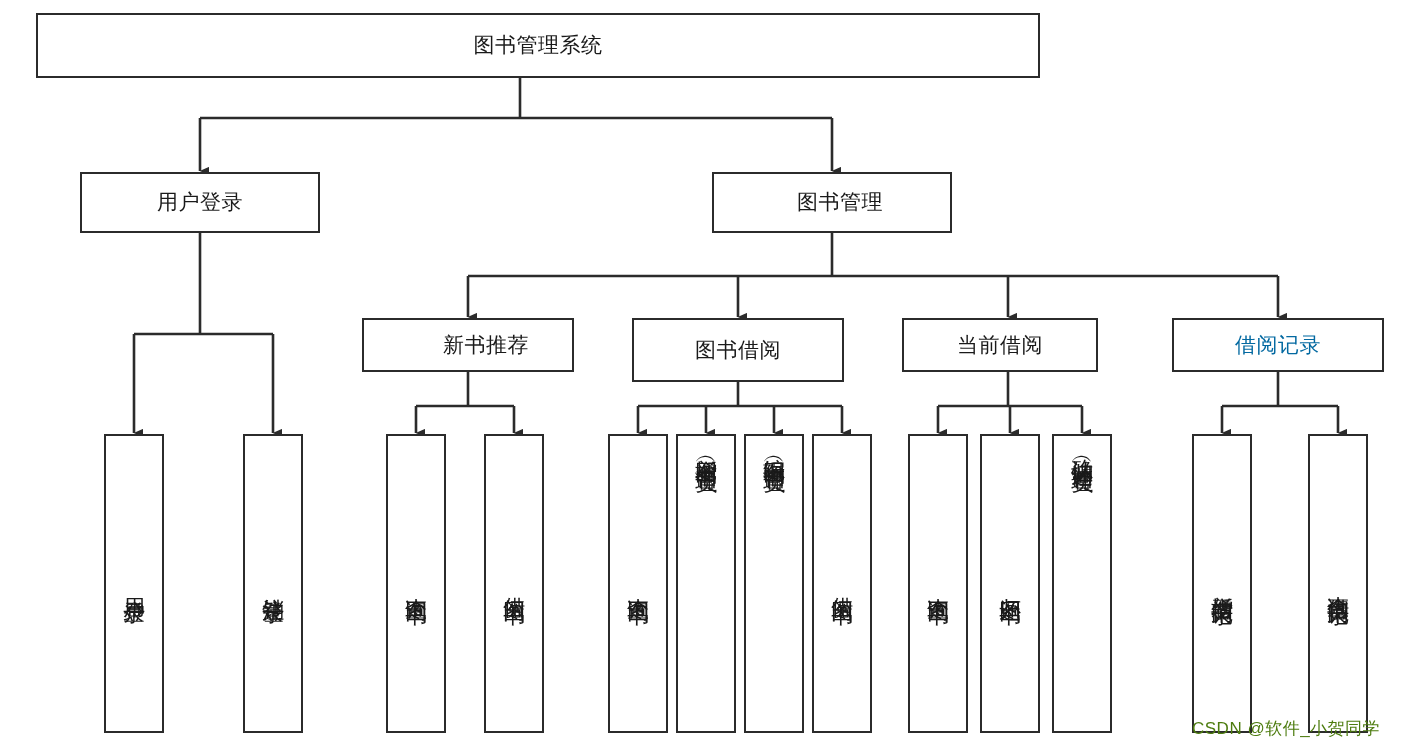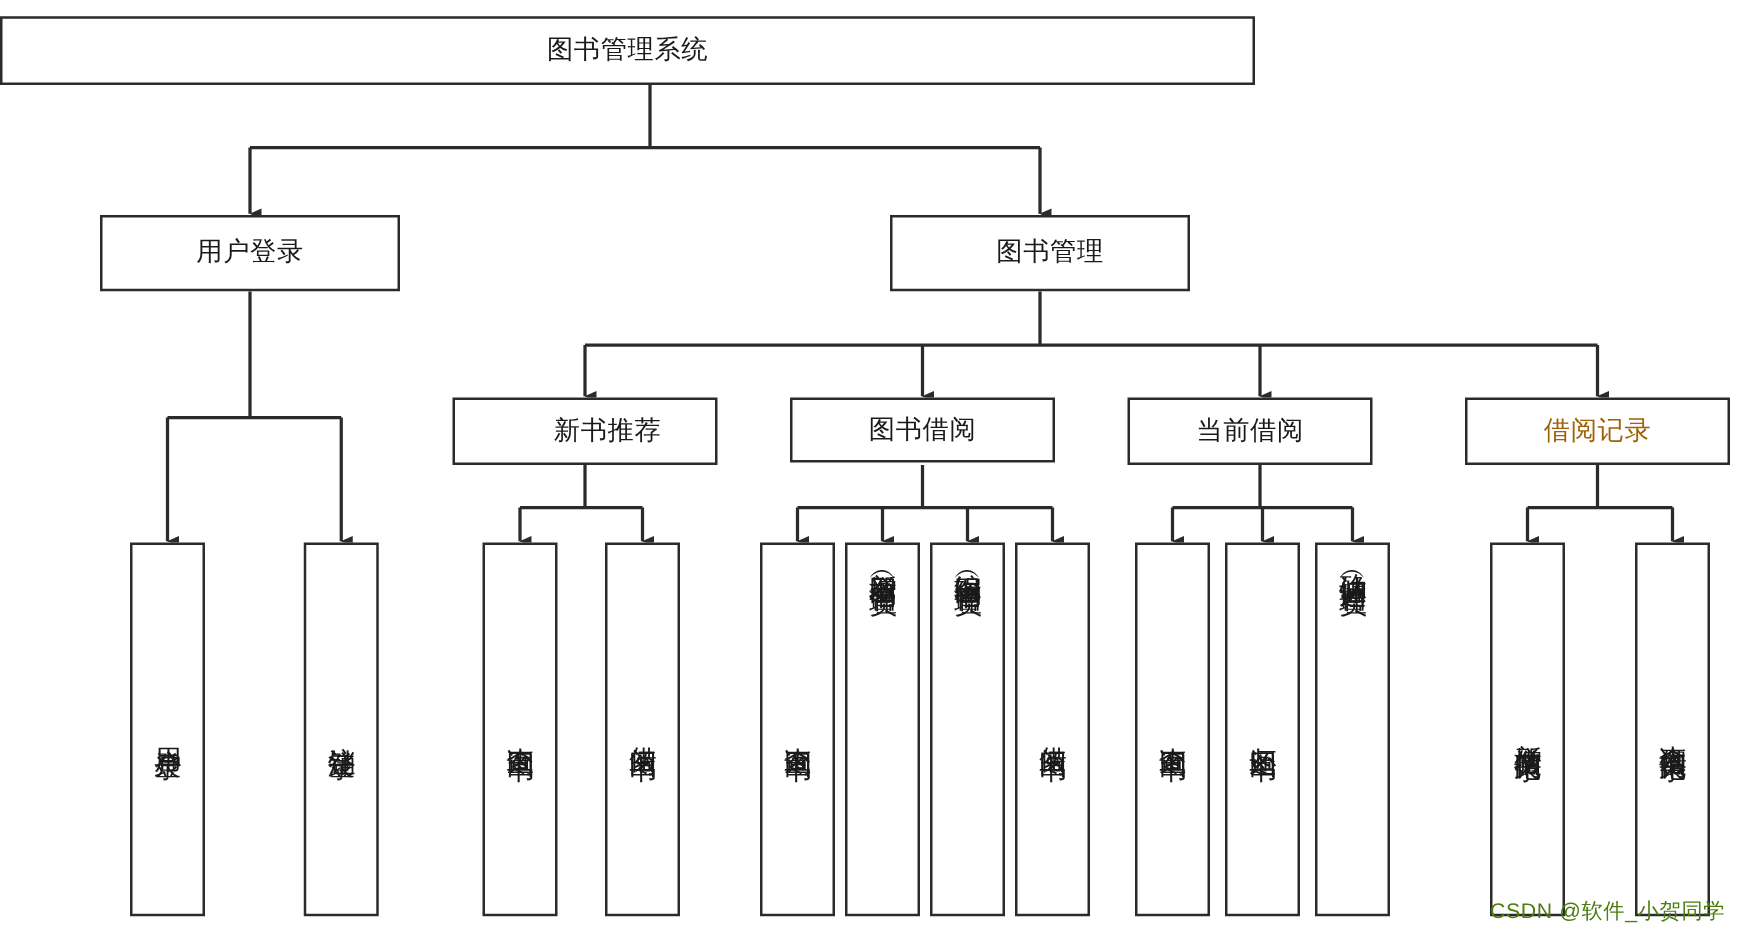--- a/index.html
+++ b/index.html
@@ -104,40 +104,40 @@
         <line x1="938" y1="406" x2="938" y2="433" stroke="#2b2b2b" stroke-width="2.6" marker-end="url(#arrowhead)"></line>
         <line x1="1010" y1="406" x2="1010" y2="433" stroke="#2b2b2b" stroke-width="2.6" marker-end="url(#arrowhead)"></line>
         <line x1="1082" y1="406" x2="1082" y2="433" stroke="#2b2b2b" stroke-width="2.6" marker-end="url(#arrowhead)"></line>
         <line x1="1278" y1="372" x2="1278" y2="406" stroke="#2b2b2b" stroke-width="2.6"></line>
         <line x1="1222" y1="406" x2="1338" y2="406" stroke="#2b2b2b" stroke-width="2.6"></line>
         <line x1="1222" y1="406" x2="1222" y2="433" stroke="#2b2b2b" stroke-width="2.6" marker-end="url(#arrowhead)"></line>
         <line x1="1338" y1="406" x2="1338" y2="433" stroke="#2b2b2b" stroke-width="2.6" marker-end="url(#arrowhead)"></line>
       </g>
   </svg>
   <div id="node-layer">
-      <div class="node" style="left: 0; top: 13px; width: 1004px; height: 55px; border-color: rgb(43, 43, 43); background: rgb(255, 255, 255);">
+      <div class="node" style="left: 36px; top: 13px; width: 1004px; height: 65px; border-color: rgb(43, 43, 43); background: rgb(255, 255, 255);">
         <span class="label" style="color: rgb(26, 26, 26);">图书管理系统</span>
       </div>
       <div class="node" style="left: 80px; top: 172px; width: 240px; height: 61px; border-color: rgb(43, 43, 43); background: rgb(255, 255, 255);">
         <span class="label" style="color: rgb(26, 26, 26);">用户登录</span>
       </div>
       <div class="node" style="left: 712px; top: 172px; width: 240px; height: 61px; border-color: rgb(43, 43, 43); background: rgb(255, 255, 255);">
         <span class="label" style="color: rgb(26, 26, 26); margin-left: 16px;">图书管理</span>
       </div>
       <div class="node" style="left: 362px; top: 318px; width: 212px; height: 54px; border-color: rgb(43, 43, 43); background: rgb(255, 255, 255); padding-left: 36px;">
         <span class="label" style="color: rgb(26, 26, 26);">新书推荐</span>
       </div>
-      <div class="node" style="left: 632px; top: 318px; width: 212px; height: 52px; border-color: rgb(43, 43, 43); background: rgb(255, 255, 255);">
+      <div class="node" style="left: 632px; top: 318px; width: 212px; height: 64px; border-color: rgb(43, 43, 43); background: rgb(255, 255, 255);">
         <span class="label" style="color: rgb(26, 26, 26);">图书借阅</span>
       </div>
       <div class="node" style="left: 902px; top: 318px; width: 196px; height: 54px; border-color: rgb(43, 43, 43); background: rgb(255, 255, 255);">
         <span class="label" style="color: rgb(26, 26, 26);">当前借阅</span>
       </div>
       <div class="node" style="left: 1172px; top: 318px; width: 212px; height: 54px; border-color: rgb(43, 43, 43); background: rgb(255, 255, 255);">
-        <span class="label" style="color: #a16207;">借阅记录</span>
+        <span class="label" style="color: #0369a1;">借阅记录</span>
       </div>
       <div class="node vertical" style="left: 104px; top: 434px; width: 60px; height: 299px; border-color: rgb(43, 43, 43); background: rgb(255, 255, 255);">
         <span class="label" style="color: rgb(26, 26, 26);">用户登录</span>
       </div>
       <div class="node vertical" style="left: 243px; top: 434px; width: 60px; height: 299px; border-color: rgb(43, 43, 43); background: rgb(255, 255, 255);">
         <span class="label" style="color: rgb(26, 26, 26);">注销登录</span>
       </div>
       <div class="node vertical" style="left: 386px; top: 434px; width: 60px; height: 299px; border-color: rgb(43, 43, 43); background: rgb(255, 255, 255);">
         <span class="label" style="color: rgb(26, 26, 26);">查询图书</span>
       </div>

